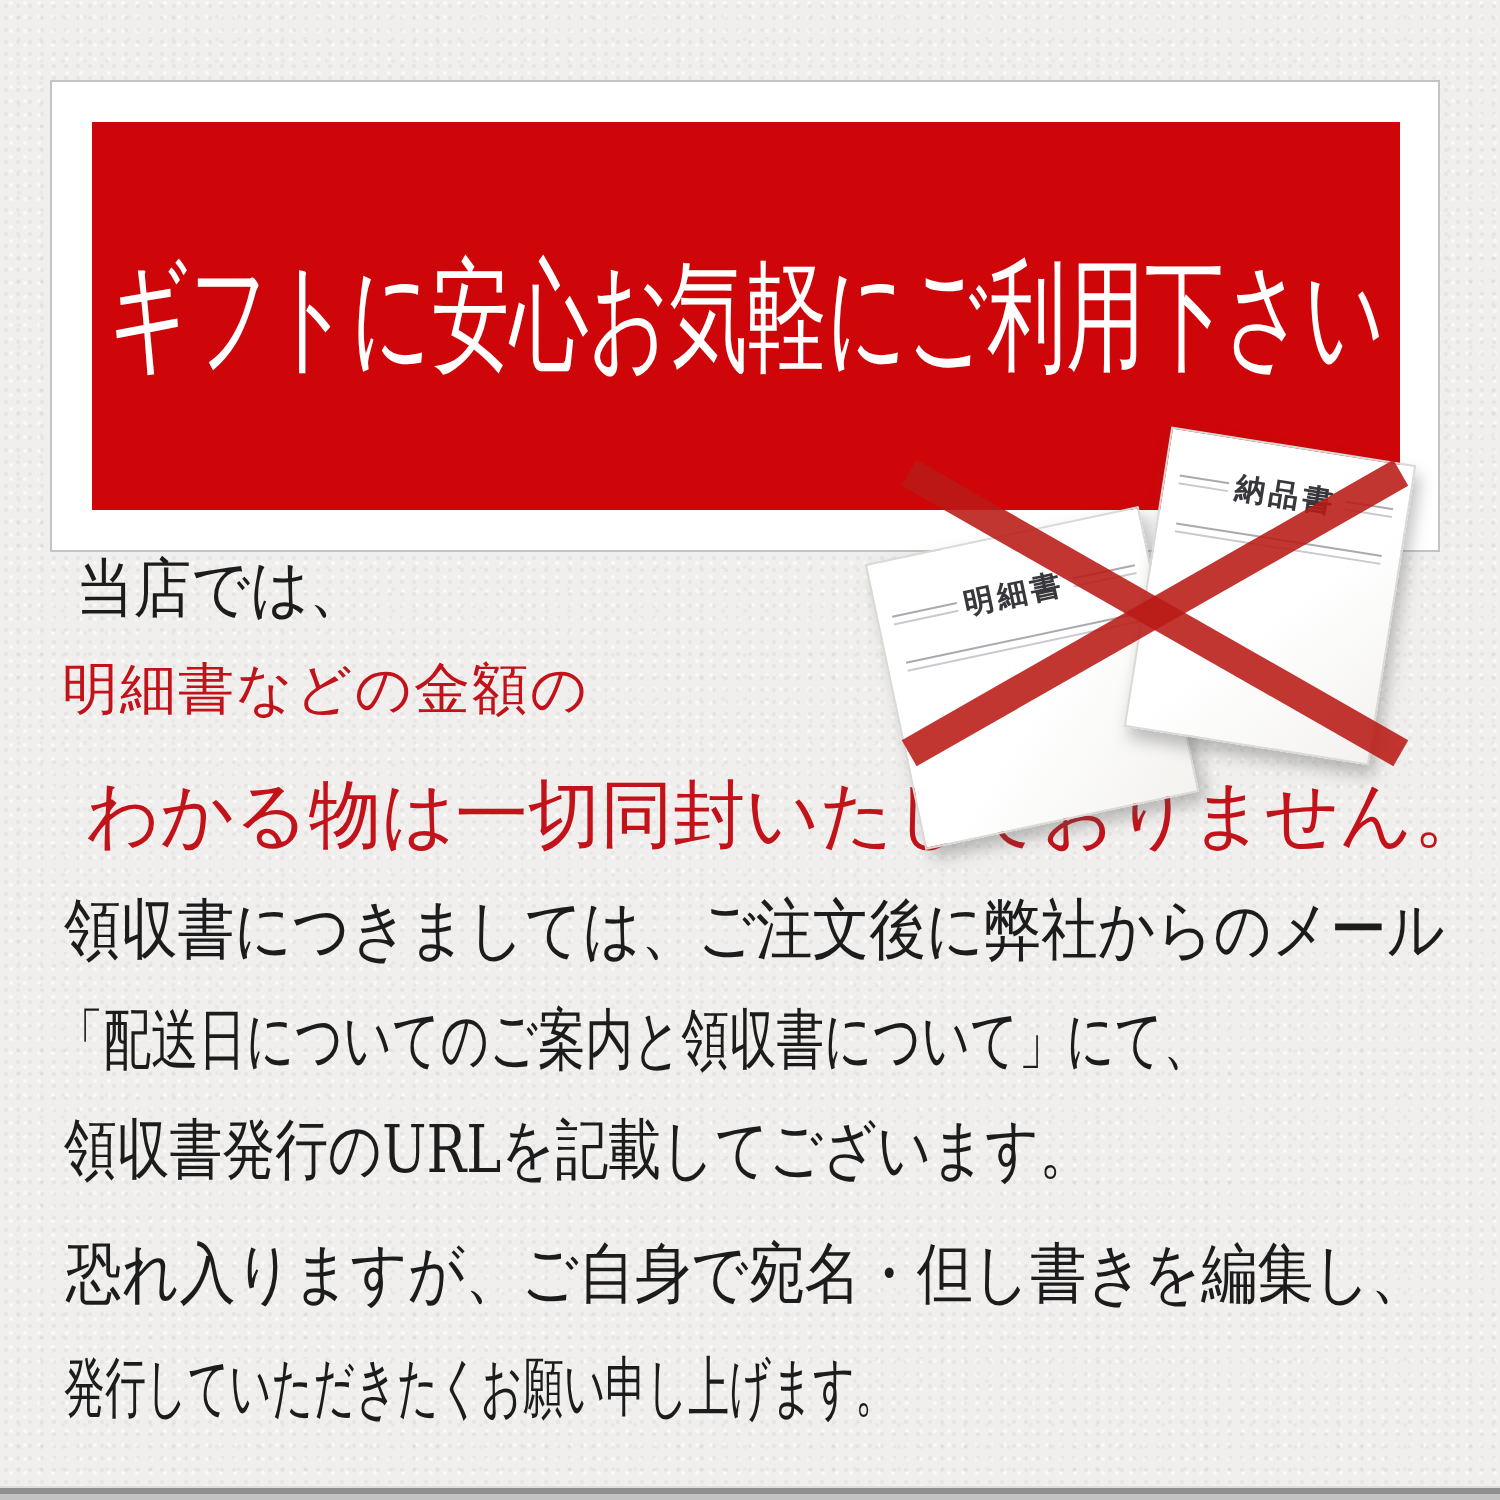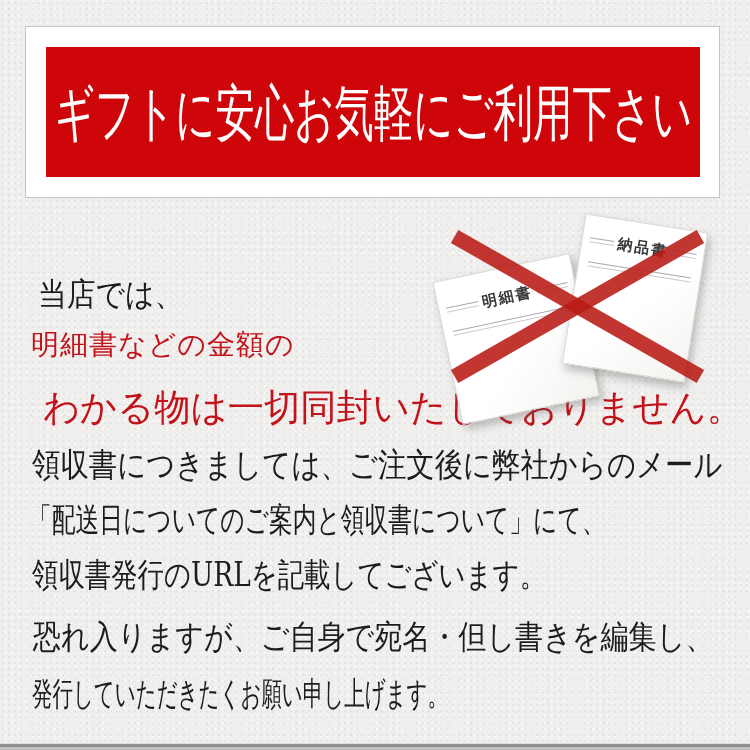--- a/index.html
+++ b/index.html
@@ -13,21 +13,21 @@
     background-image:
       radial-gradient(rgba(0,0,0,0.045) 1px, transparent 1.1px),
       radial-gradient(rgba(0,0,0,0.03) 1px, transparent 1.1px),
       radial-gradient(rgba(255,255,255,0.55) 1px, transparent 1.1px);
     background-size:6px 6px, 11px 11px, 7px 7px;
     background-position:0 0, 4px 3px, 2px 5px;
   }
 
   
   .banner-frame{
-    position:absolute;left:25px;top:26px;width:695px;height:172px;
+    position:absolute;left:25px;top:40px;width:695px;height:236px;
     background:#ffffff;border:1px solid #c4c4c4;box-sizing:border-box;
   }
   .banner-red{
     position:absolute;left:20px;top:20px;right:19px;bottom:20px;
     background:#ce0609;
     display:flex;align-items:center;justify-content:center;overflow:hidden;
   }
   .banner-text{
     color:#ffffff;font-size:61px;white-space:nowrap;
     transform:scale(0.645,1);transform-origin:center center;

